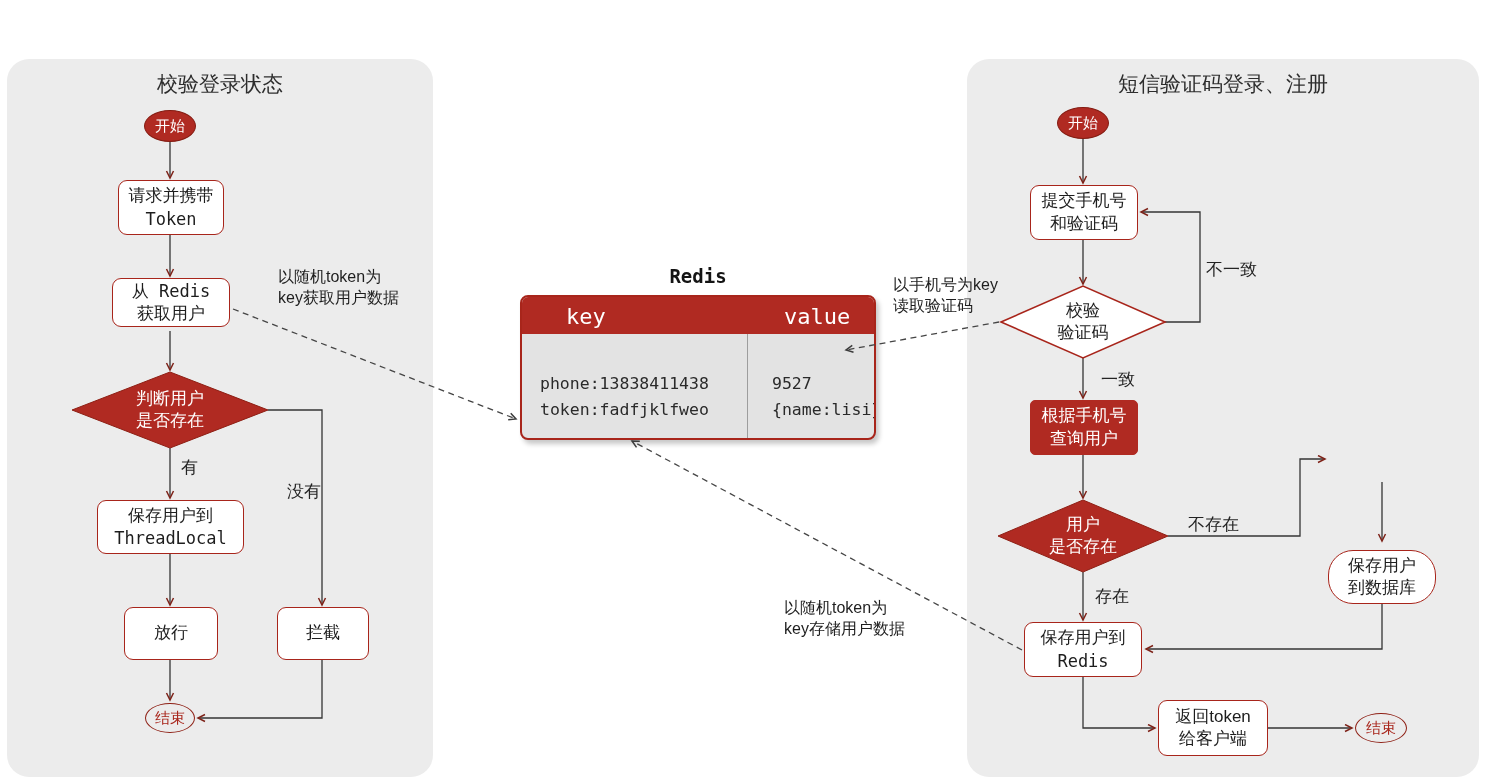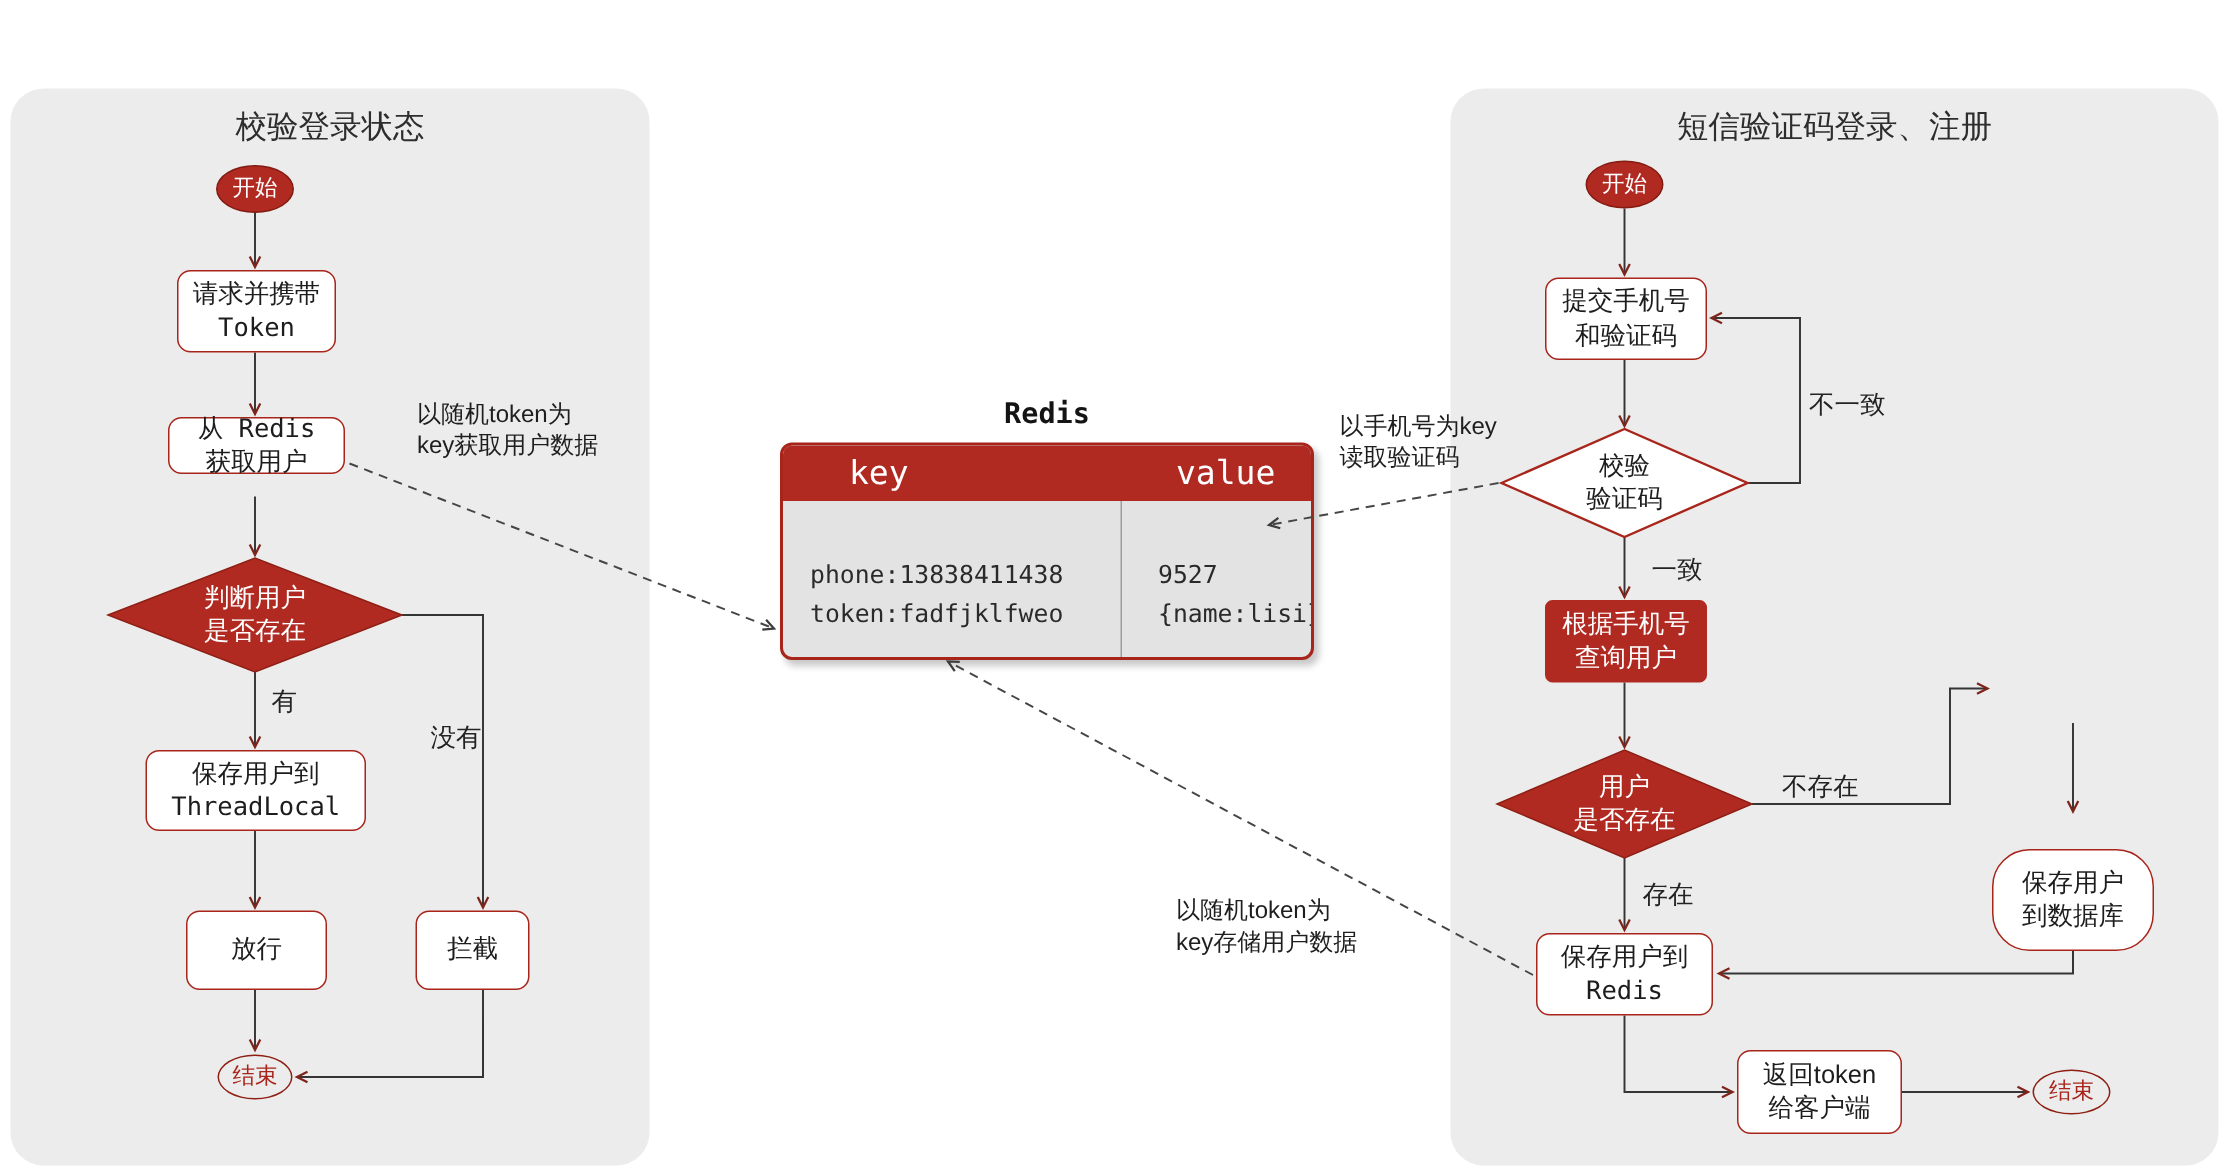--- a/index.html
+++ b/index.html
@@ -89,21 +89,21 @@
 
   <div class="node ellipse start" style="left:144px;top:110px;width:52px;height:32px;">
     <div>开始</div>
   </div>
 
   <div class="node" style="left:118px;top:180px;width:106px;height:55px;">
     <div>请求并携带</div>
     <div class="mono">Token</div>
   </div>
 
-  <div class="node" style="left:112px;top:278px;width:118px;height:38px;text-align:right;">
+  <div class="node" style="left:112px;top:278px;width:118px;height:49px;text-align:right;">
     <div class="mono">从 Redis</div>
     <div>获取用户</div>
   </div>
 
   <div class="dtext white" style="left:98px;top:385px;width:144px;height:50px;">
     <div>判断用户</div>
     <div>是否存在</div>
   </div>
 
   <div class="lbl" style="left:181px;top:456px;">有</div>
@@ -111,21 +111,21 @@
 
   <div class="node" style="left:97px;top:500px;width:147px;height:54px;">
     <div>保存用户到</div>
     <div class="mono">ThreadLocal</div>
   </div>
 
   <div class="node" style="left:124px;top:607px;width:94px;height:53px;">
     <div>放行</div>
   </div>
 
-  <div class="node" style="left:277px;top:607px;width:76px;height:53px;">
+  <div class="node" style="left:277px;top:607px;width:92px;height:53px;">
     <div>拦截</div>
   </div>
 
   <div class="node ellipse end" style="left:145px;top:703px;width:50px;height:30px;">
     <div>结束</div>
   </div>
 
   <div class="rtable-title mono">Redis</div>
 
   <div class="rtable">
@@ -181,21 +181,21 @@
 
   <div class="dtext white" style="left:1023px;top:511px;width:120px;height:50px;">
     <div>用户</div>
     <div>是否存在</div>
   </div>
 
   <div class="lbl" style="left:1188px;top:513px;">不存在</div>
   <div class="lbl" style="left:1095px;top:585px;">存在</div>
 
 
-  <div class="node" style="left:1328px;top:566px;width:108px;height:68px;border-radius:25px;">
+  <div class="node" style="left:1328px;top:550px;width:108px;height:54px;border-radius:25px;">
     <div>保存用户</div>
     <div>到数据库</div>
   </div>
 
   <div class="node" style="left:1024px;top:622px;width:118px;height:55px;">
     <div>保存用户到</div>
     <div class="mono">Redis</div>
   </div>
 
   <div class="node" style="left:1158px;top:700px;width:110px;height:56px;">

